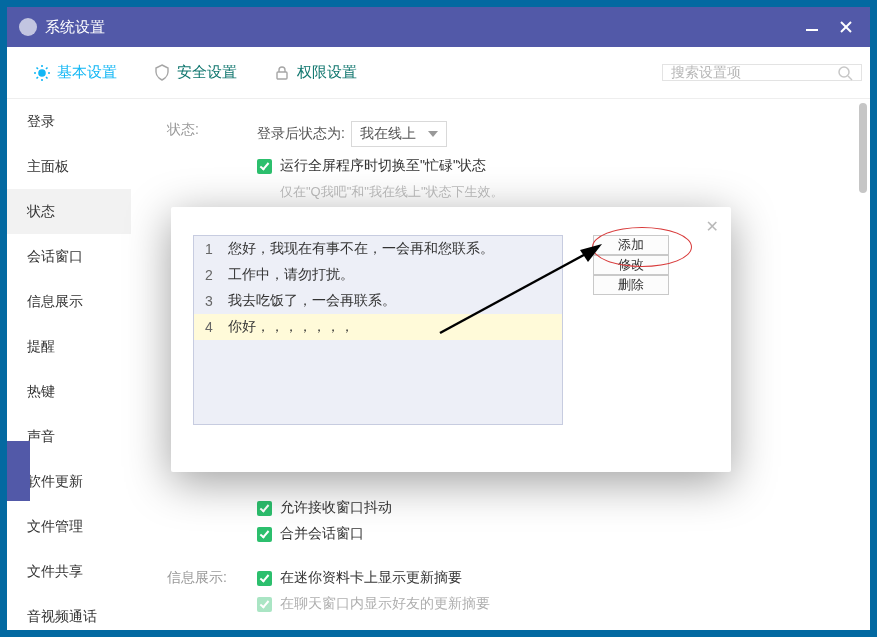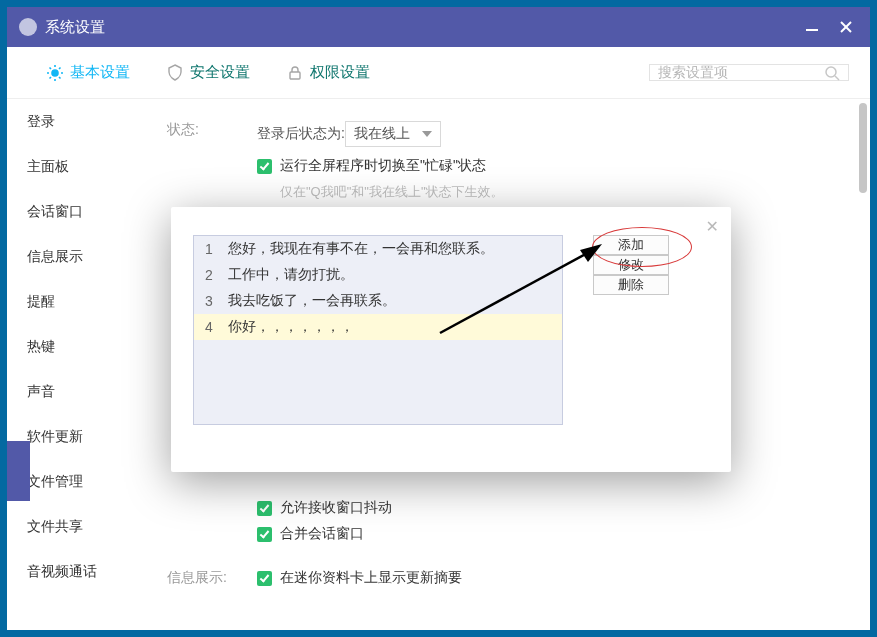--- a/index.html
+++ b/index.html
@@ -2,38 +2,38 @@
 <html><head>
 <meta charset="utf-8">
 <style>
   *{box-sizing:border-box;font-family:"Microsoft YaHei","PingFang SC",sans-serif}
   html,body{margin:0;padding:0;background:#fff}
   .window{width:877px;height:637px;position:relative;background:#fff;overflow:hidden;border:7px solid #0369a1}
   .titlebar{height:40px;background:#5259a8;display:flex;align-items:center;color:#fff;padding:0 12px;font-size:15px}
   .titlebar .spacer{flex:1}
   .titlebar .logo{width:18px;height:18px;border-radius:50%;background:#fff;opacity:.65;margin-right:8px}
   .winbtn{width:24px;height:24px;display:flex;align-items:center;justify-content:center;margin-left:10px;font-size:20px;cursor:pointer}
-  .tabs{height:52px;display:flex;align-items:center;padding:0 21px;border-bottom:1px solid #eee}
+  .tabs{height:52px;display:flex;align-items:center;padding:0 8px;border-bottom:1px solid #eee}
   .tab{display:flex;align-items:center;height:52px;padding:0 18px;font-size:15px;color:#0f766e;cursor:pointer}
   .tab.active{color:#12b7f5}
   .tab .ticon{width:18px;height:18px;margin-right:6px;display:flex;align-items:center;justify-content:center}
   .tab.active .ticon svg *{fill:#12b7f5;stroke:#12b7f5}
   .search{margin-left:auto;width:200px;height:17px;border:1px solid #e3e3e3;display:flex;align-items:center;padding:0 8px;color:#b8b8b8;font-size:14px}
   .search svg{stroke:#c7c7c7}
   .body{display:flex;height:calc(100% - 92px)}
   .sidebar{width:124px;overflow:auto}
   .sitem{height:45px;display:flex;align-items:center;padding-left:20px;font-size:14px;color:#333;cursor:pointer}
   .sitem.active{background:#f2f2f2}
   .leftbar{position:absolute;left:0;top:434px;width:23px;height:60px;background:#5259a8}
   .content{flex:1;padding:22px 36px;font-size:14px;color:#555;position:relative}
   .row{display:flex;margin-bottom:18px}
   .rowlabel{width:90px;color:#999}
   .rowbody{flex:1}
   .inline{display:flex;align-items:center;margin-bottom:10px}
-  .select{height:26px;min-width:96px;border:1px solid #d9d9d9;display:flex;align-items:center;padding:0 8px;color:#555;font-size:14px;justify-content:space-between;cursor:pointer}
+  .select{height:26px;min-width:96px;border:1px solid #d9d9d9;display:flex;align-items:center;padding:0 8px;margin-left:6px;color:#555;font-size:14px;justify-content:space-between;cursor:pointer}
   .select .caret{border-left:5px solid transparent;border-right:5px solid transparent;border-top:6px solid #999;margin-left:8px}
   .chk{display:flex;align-items:center;margin-bottom:8px;font-size:14px;color:#333}
   .chkbox{width:15px;height:15px;background:#2cbf6d;border-radius:2px;margin-right:8px;position:relative}
   .chkbox:after{content:"";position:absolute;left:3px;top:4px;width:7px;height:3px;border-left:2px solid #fff;border-bottom:2px solid #fff;transform:rotate(-50deg)}
   .subnote{color:#bdbdbd;font-size:13px;margin-left:23px;margin-bottom:8px}
   .scrolltrack{position:absolute;right:3px;top:96px;width:8px;height:calc(100% - 100px);background:transparent}
   .scrollthumb{position:absolute;top:0;width:8px;height:90px;background:#c6c6c6;border-radius:4px}
   
   .modal{position:absolute;left:164px;top:200px;width:560px;height:265px;background:#fff;box-shadow:0 10px 45px rgba(0,0,0,.38);border-radius:2px}
   .modal-close{position:absolute;top:10px;right:12px;color:#b9b9b9;font-size:16px;cursor:pointer}
@@ -116,20 +116,23 @@
   </div>
 
   <div class="body">
     <div class="sidebar">
       <div class="sitem">
           <span>登录</span>
         </div>
       <div class="sitem">
           <span>主面板</span>
         </div>
+      <div class="sitem active">
+          <span>状态</span>
+        </div>
       <div class="sitem">
           <span>会话窗口</span>
         </div>
       <div class="sitem">
           <span>信息展示</span>
         </div>
       <div class="sitem">
           <span>提醒</span>
         </div>
       <div class="sitem">
@@ -183,20 +186,24 @@
         </div>
       </div>
 
       <div class="row">
         <div class="rowlabel">信息展示:</div>
         <div class="rowbody">
           <div class="chk">
               <span class="chkbox"></span>
               <span>在迷你资料卡上显示更新摘要</span>
             </div>
+          <div class="chk" style="opacity:.4">
+              <span class="chkbox"></span>
+              <span>在聊天窗口内显示好友的更新摘要</span>
+            </div>
         </div>
       </div>
     </div>
 
     <div class="scrolltrack">
         <div class="scrollthumb"></div>
       </div>
   </div>
 
   <div class="leftbar"></div>

